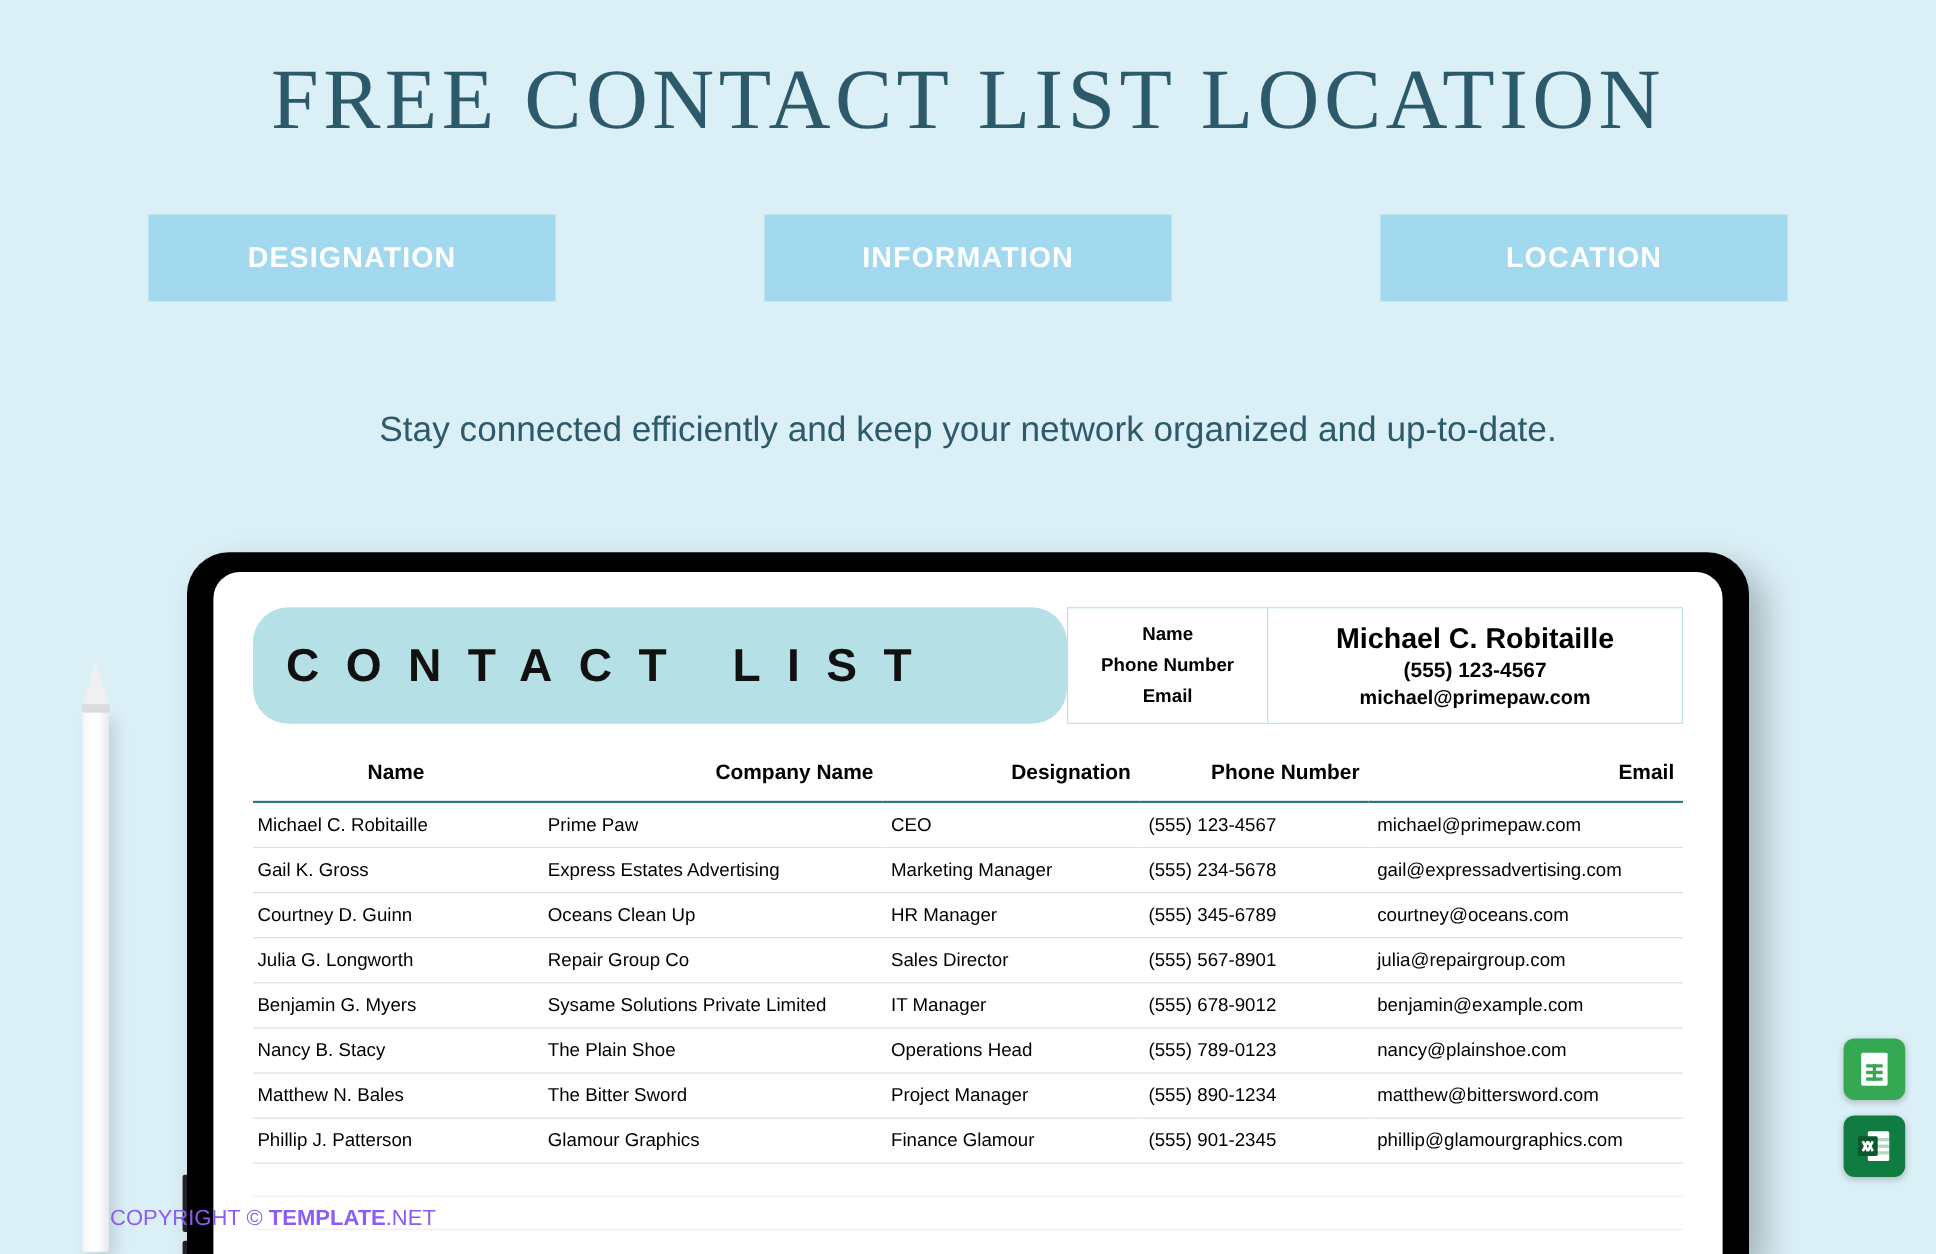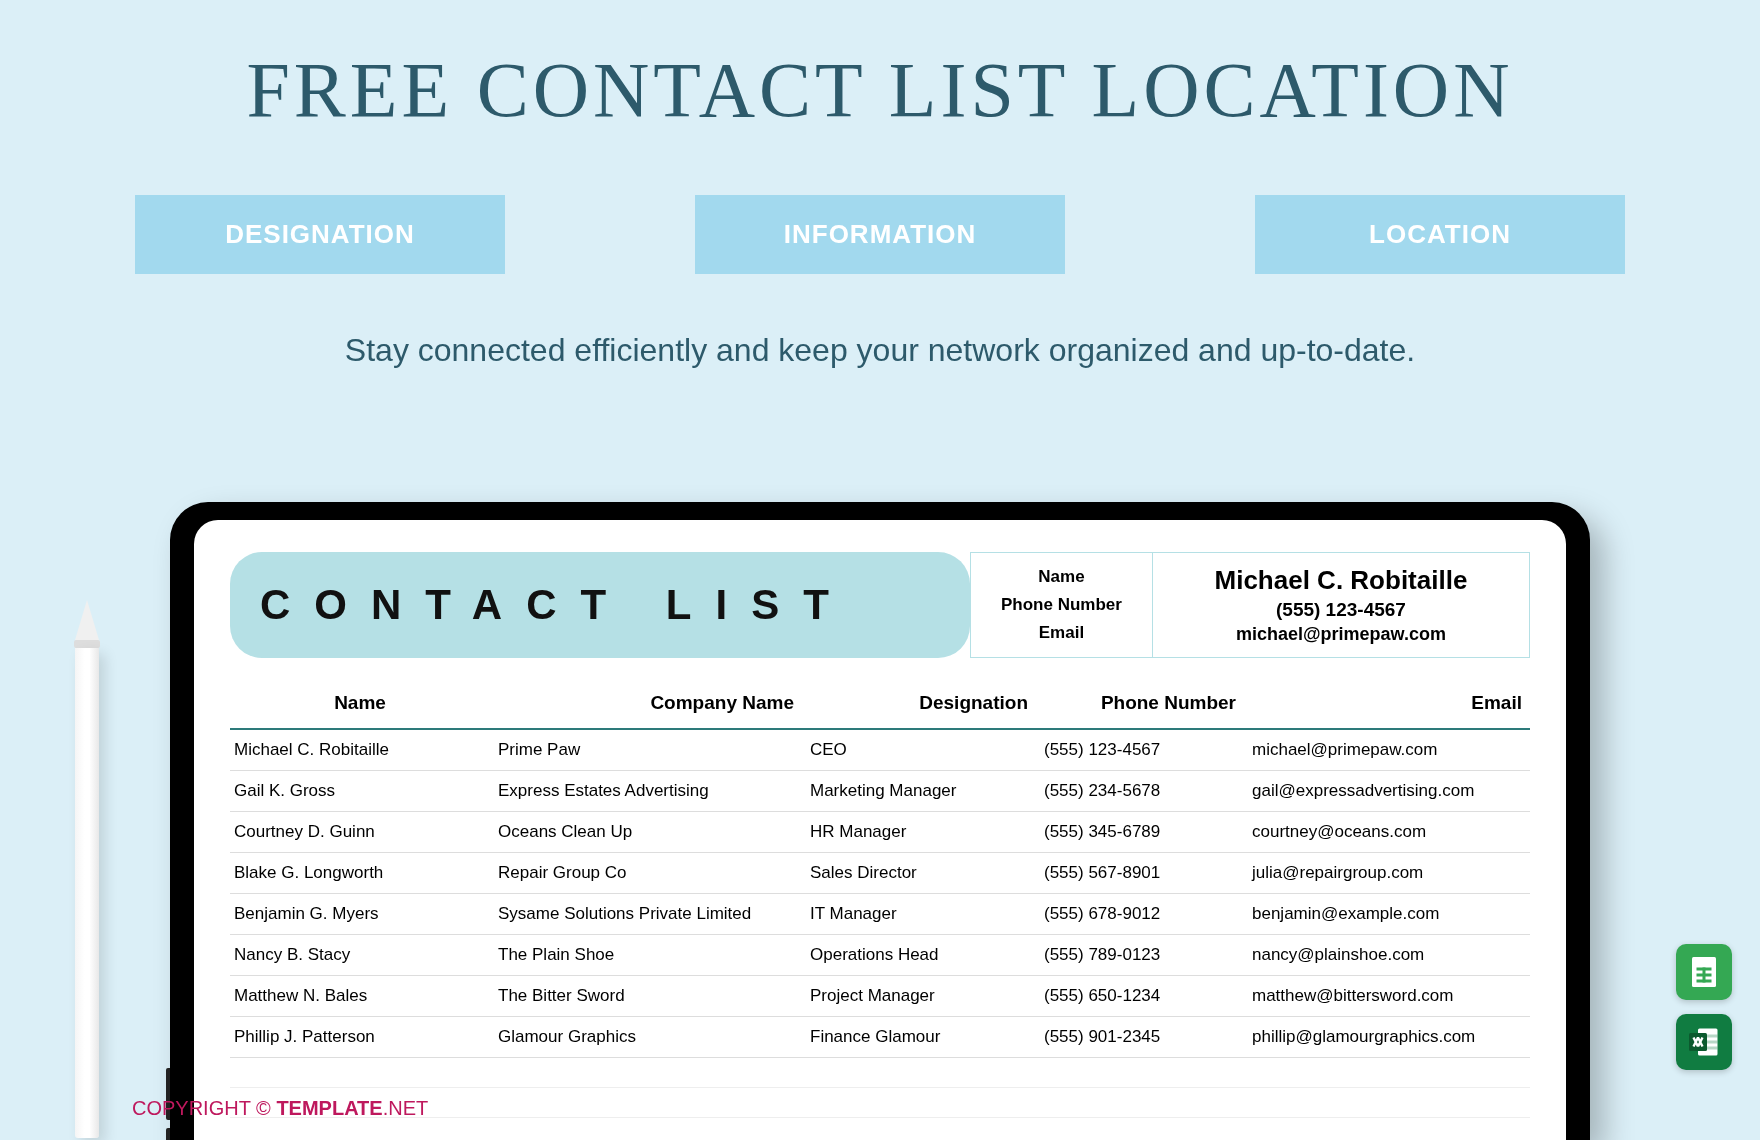--- a/index.html
+++ b/index.html
@@ -33,21 +33,21 @@
       font-size: 26px;
       letter-spacing: 1px;
       padding: 24px 80px;
       min-width: 370px;
       text-align: center;
     }
     .tagline {
       text-align: center;
       font-size: 32px;
       color: #2d5a6b;
-      margin-top: 58px;
+      margin-top: 98px;
       font-weight: 400;
     }
     .tablet-wrap {
       position: absolute;
       bottom: 0;
       left: 50%;
       transform: translateX(-50%);
       width: 1420px;
     }
     .tablet {
@@ -176,22 +176,21 @@
       margin: 0 auto;
       border-radius: 0 0 3px 3px;
       box-shadow: 6px 6px 14px rgba(0,0,0,0.12);
     }
     .copyright {
       position: absolute;
       bottom: 20px;
       left: 100px;
       font-size: 20px;
       font-weight: 500;
-      color: #be185d;
-      padding-left: 32px;
+      color: #8b5cf6;
     }
     .copyright b { font-weight: 800; }
     .app-icons {
       position: absolute;
       right: 28px;
       bottom: 70px;
       display: flex;
       flex-direction: column;
       gap: 14px;
     }
@@ -275,21 +274,21 @@
               <td>gail@expressadvertising.com</td>
             </tr>
             <tr>
               <td>Courtney D. Guinn</td>
               <td>Oceans Clean Up</td>
               <td>HR Manager</td>
               <td>(555) 345-6789</td>
               <td>courtney@oceans.com</td>
             </tr>
             <tr>
-              <td>Blake G. Longworth</td>
+              <td>Julia G. Longworth</td>
               <td>Repair Group Co</td>
               <td>Sales Director</td>
               <td>(555) 567-8901</td>
               <td>julia@repairgroup.com</td>
             </tr>
             <tr>
               <td>Benjamin G. Myers</td>
               <td>Sysame Solutions Private Limited</td>
               <td>IT Manager</td>
               <td>(555) 678-9012</td>
@@ -299,21 +298,21 @@
               <td>Nancy B. Stacy</td>
               <td>The Plain Shoe</td>
               <td>Operations Head</td>
               <td>(555) 789-0123</td>
               <td>nancy@plainshoe.com</td>
             </tr>
             <tr>
               <td>Matthew N. Bales</td>
               <td>The Bitter Sword</td>
               <td>Project Manager</td>
-              <td>(555) 650-1234</td>
+              <td>(555) 890-1234</td>
               <td>matthew@bittersword.com</td>
             </tr>
             <tr>
               <td>Phillip J. Patterson</td>
               <td>Glamour Graphics</td>
               <td>Finance Glamour</td>
               <td>(555) 901-2345</td>
               <td>phillip@glamourgraphics.com</td>
             </tr>
             <tr class="empty-row">

